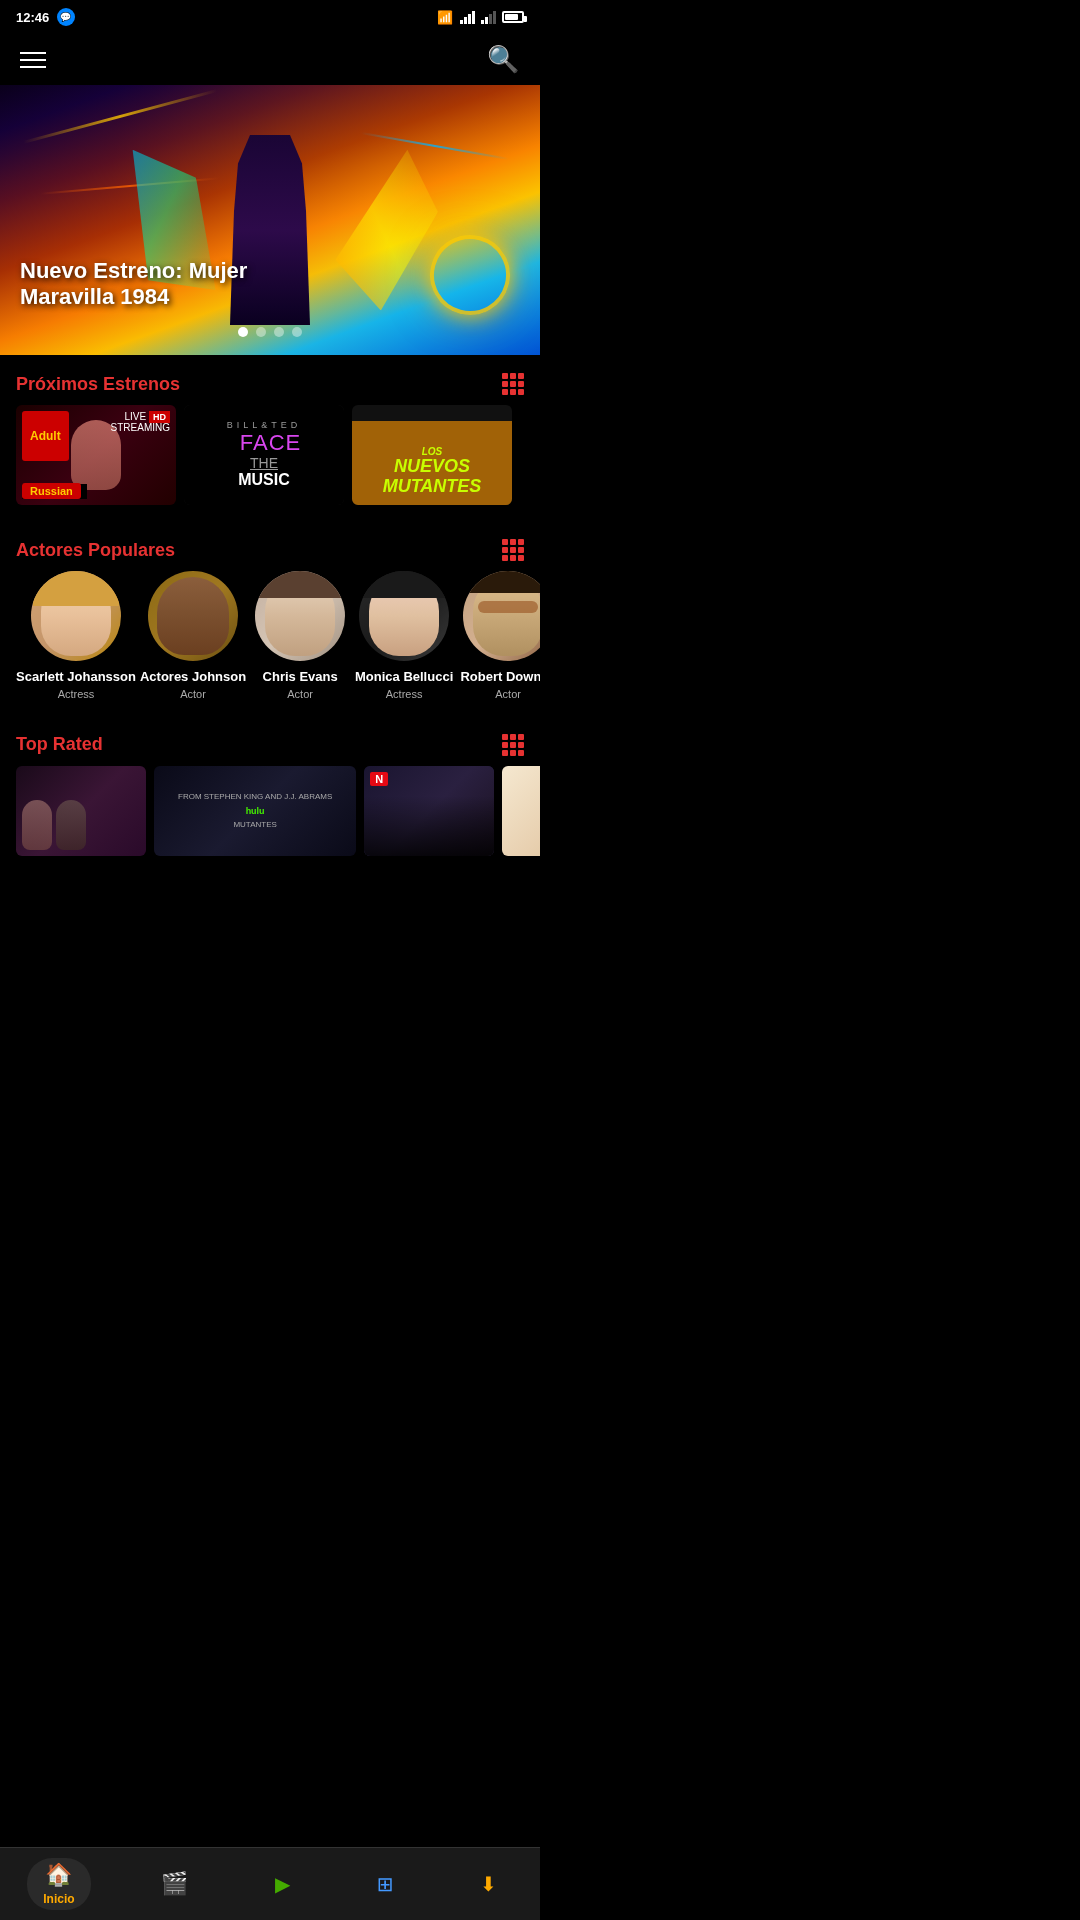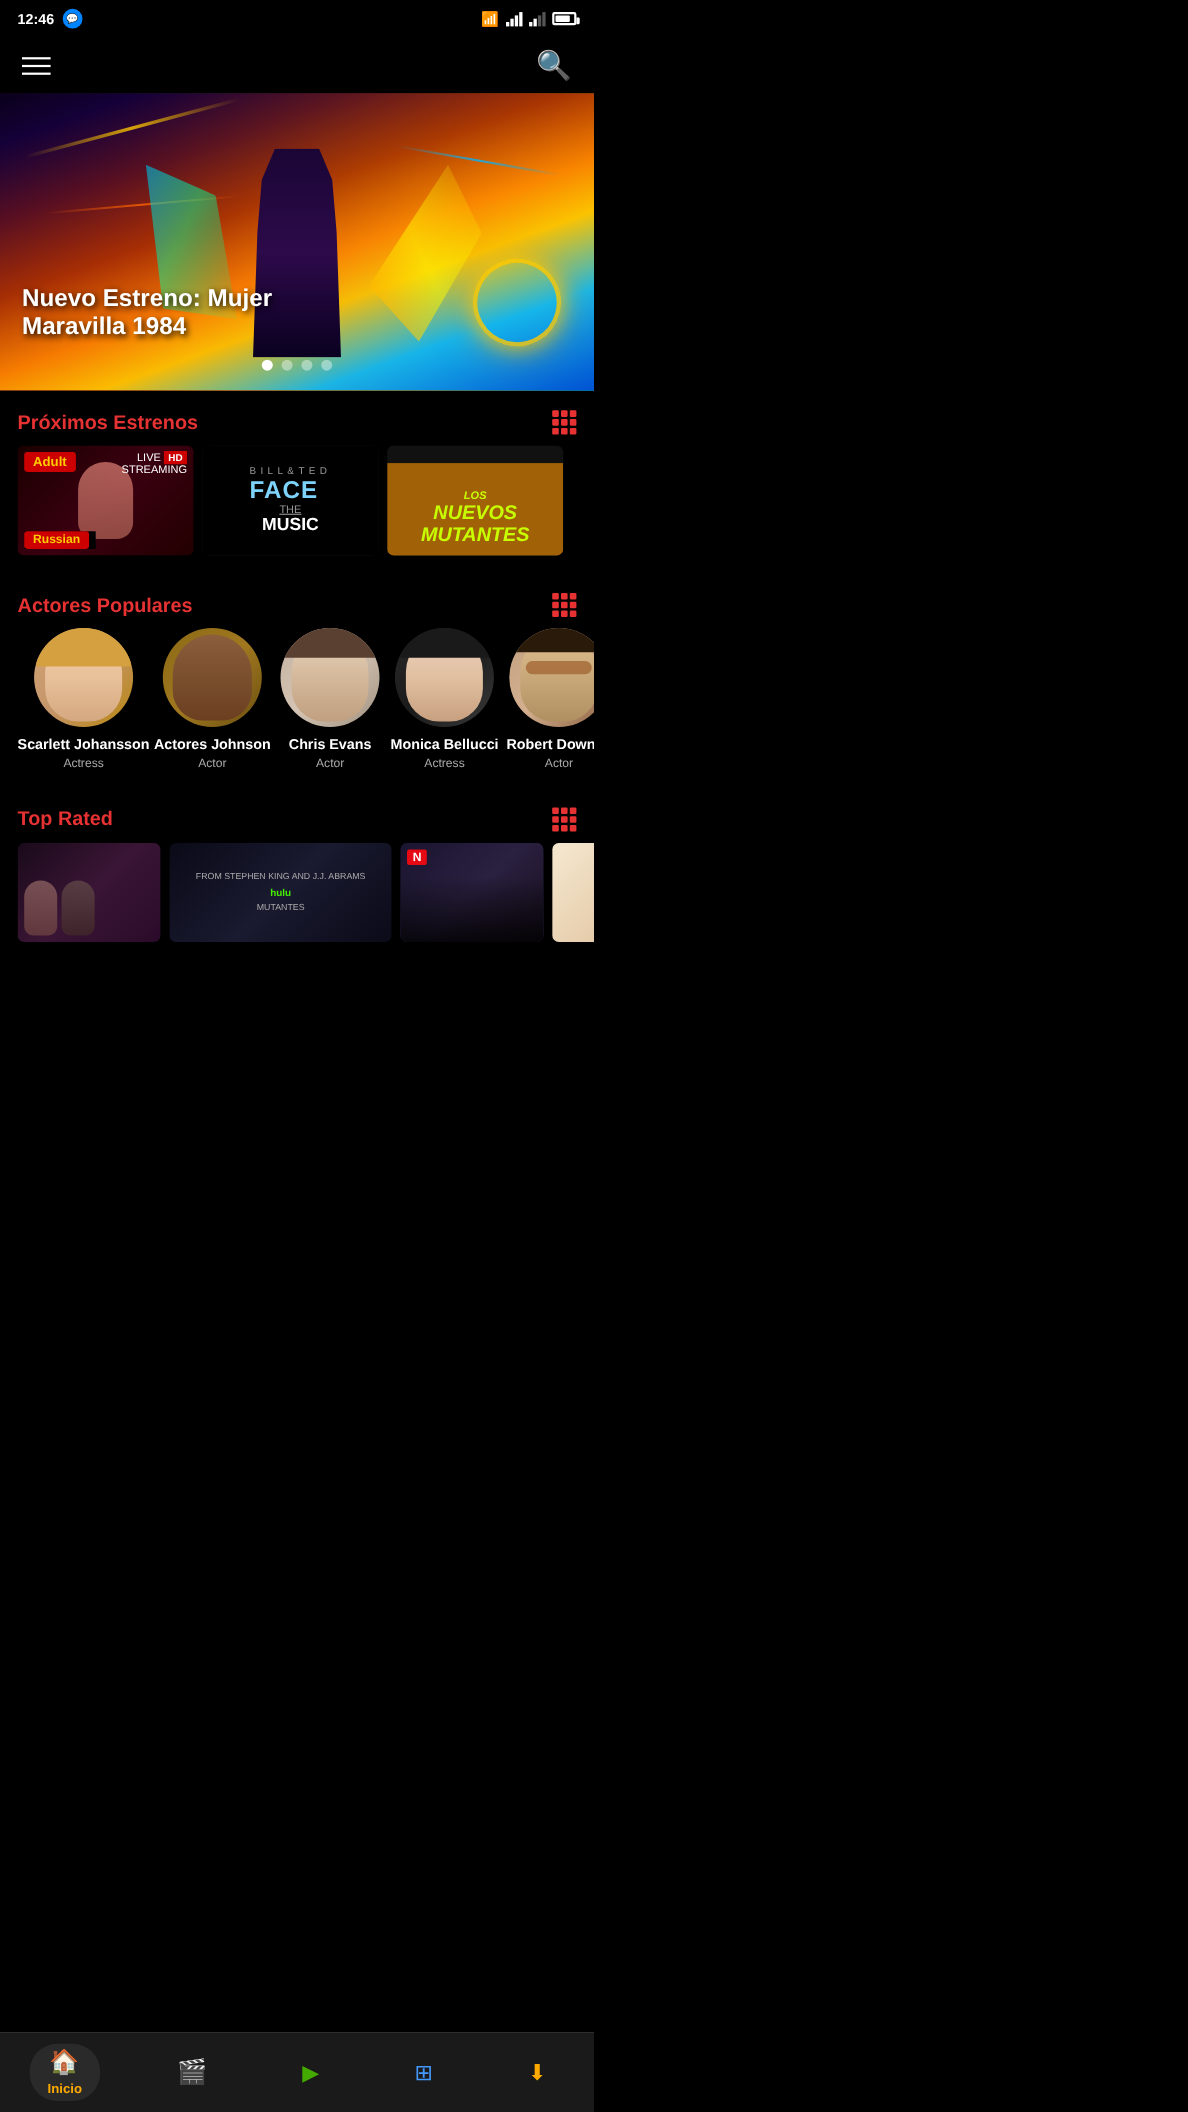--- a/index.html
+++ b/index.html
@@ -214,21 +214,21 @@
     .movie-card-adult {
       background: #1a0000;
     }
     .adult-badge {
       position: absolute;
       top: 6px; left: 6px;
       background: #cc0000;
       color: #ffcc00;
       font-size: 12px;
       font-weight: bold;
-      padding: 2px 8px;
+      padding: 18px 8px;
       border-radius: 3px;
     }
     .live-badge {
       position: absolute;
       bottom: 6px; left: 6px;
       background: #000;
       color: #fff;
       font-size: 10px;
       padding: 2px 6px;
       display: flex; align-items: center; gap: 4px;
@@ -556,22 +556,22 @@
         LIVE <span class="hd-badge">HD</span><br>STREAMING
       </div>
       <div class="live-badge">▶ live-video</div>
       <div class="russian-badge" style="bottom:6px;left:6px;">Russian</div>
     </div>
 
     <div class="movie-card">
       <div class="bill-ted-bg" style="width:100%;height:100%;position:absolute;top:0;left:0;background:#000;display:flex;align-items:center;justify-content:center;">
         <div class="bill-ted-text">
           <div class="bill-and" style="font-size:9px;color:#999;letter-spacing:4px;text-align:center;">BILL&amp;TED</div>
-          <div class="bill-face" style="font-size:22px;font-weight:700;color:#7dd3fc;letter-spacing:1px;text-align:left;">FACE</div>
-          <div class="bill-ted-sub" style="font-size:10px;color:#999;text-align:center;text-decoration:underline;">THE</div>
+          <div class="bill-face" style="font-size:22px;font-weight:400;color:#d946ef;letter-spacing:1px;text-align:right;">FACE</div>
+          <div class="bill-ted-sub" style="font-size:14px;color:#999;text-align:center;text-decoration:underline;">THE</div>
           <div class="bill-music" style="font-size:16px;font-weight:bold;color:#fff;text-align:center;">MUSIC</div>
         </div>
       </div>
     </div>
 
     <div class="movie-card">
       <div class="mutantes-bg" style="width:100%;height:100%;position:absolute;top:16px;left:0;background:#a16207;display:flex;align-items:center;justify-content:center;padding:8px;">
         <div class="mutantes-text" style="font-size:18px;font-weight:900;color:#c8ff00;text-align:center;font-style:italic;line-height:1.1;">
           <div style="font-size:10px;color:#c8ff00;">LOS</div>
           <div>NUEVOS</div>

